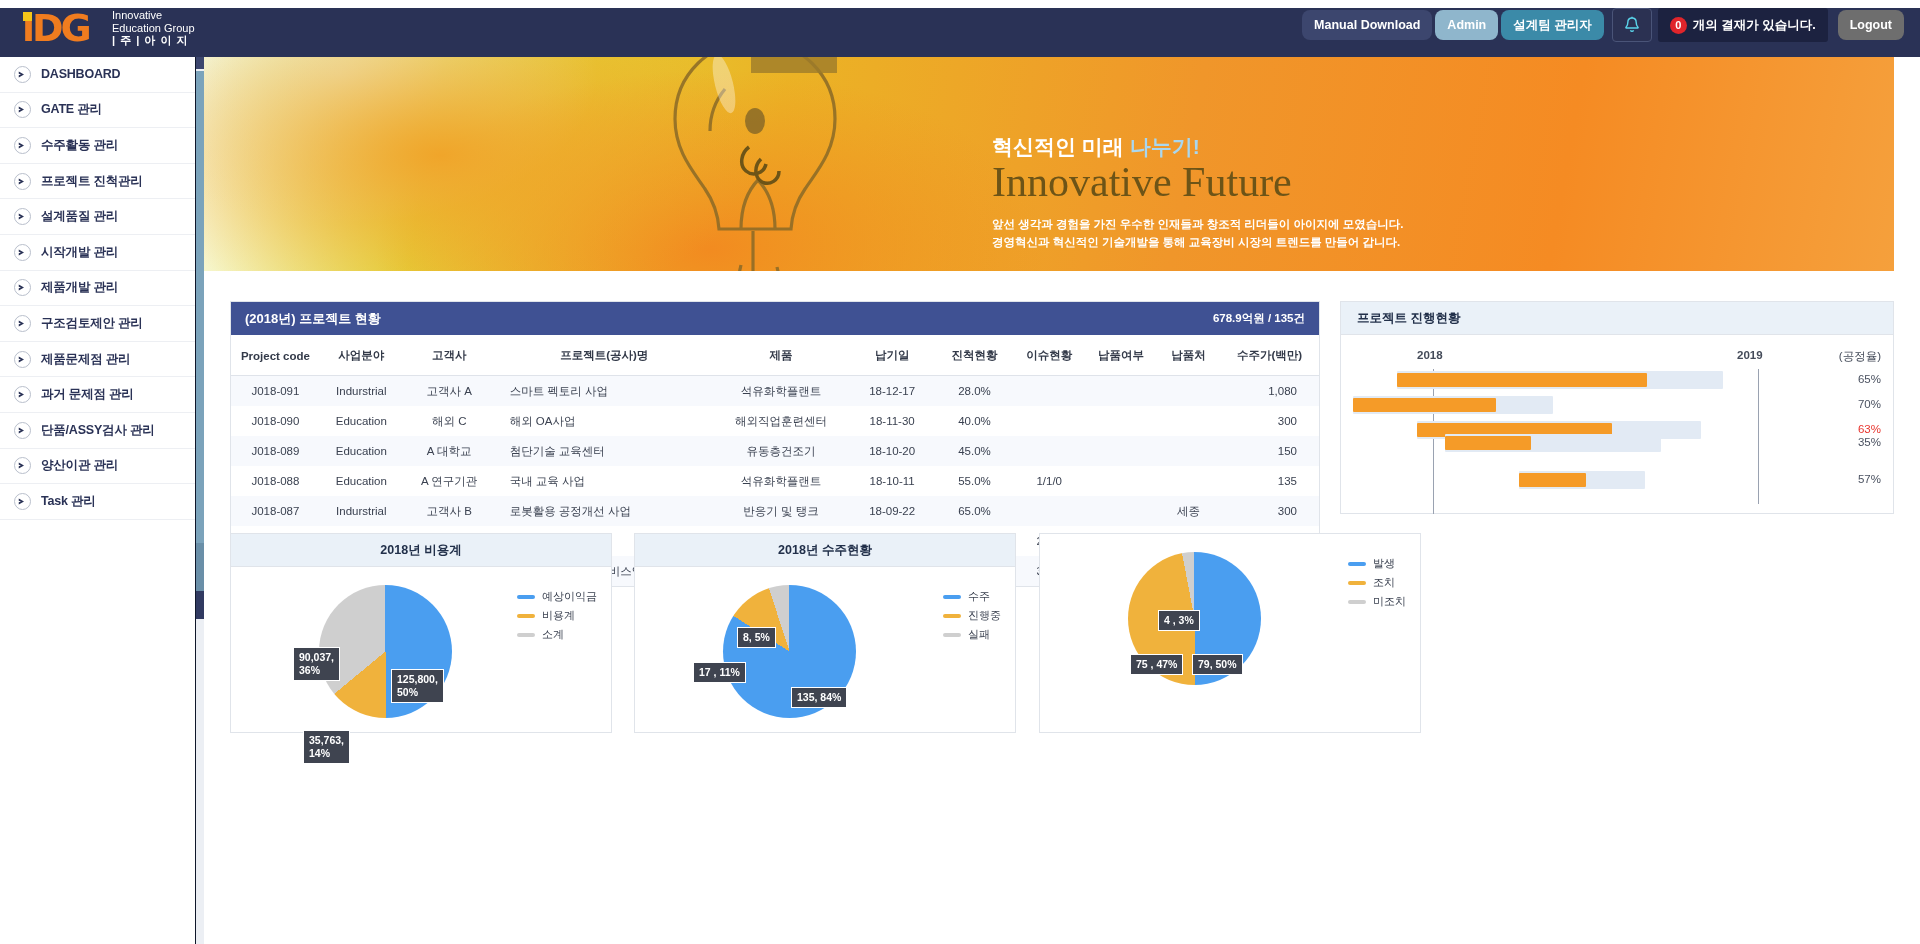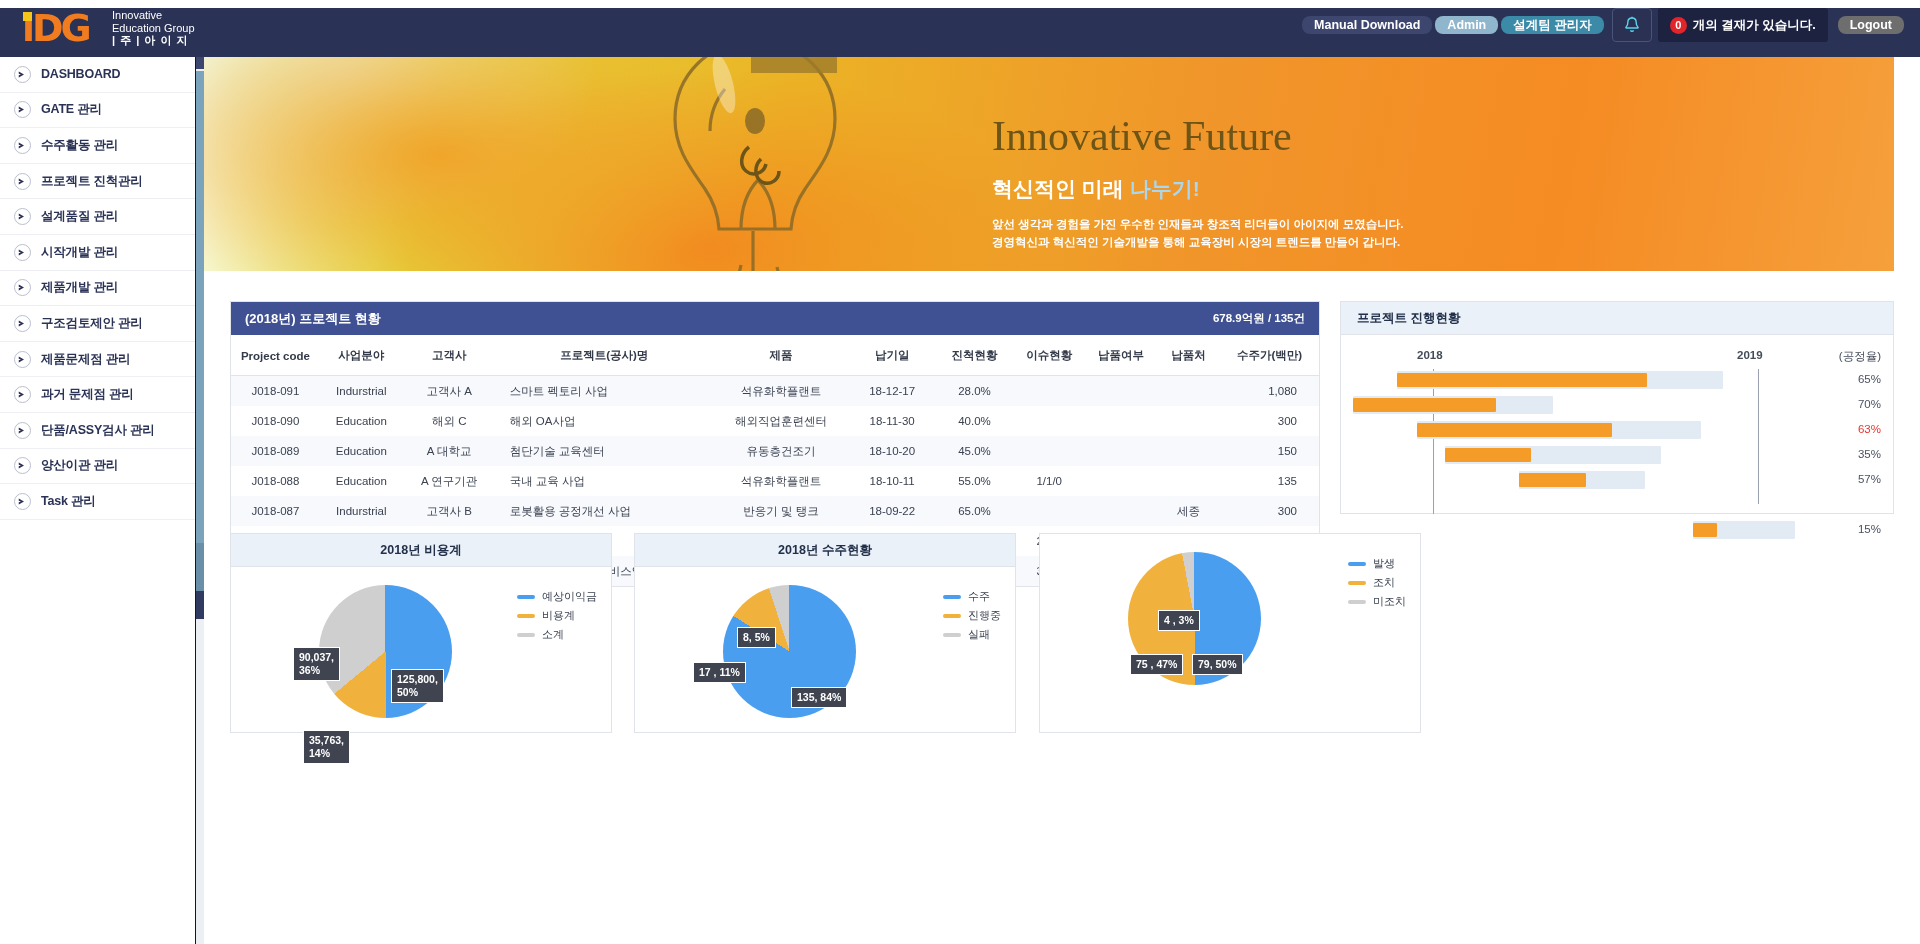--- a/index.html
+++ b/index.html
@@ -28,21 +28,21 @@
   .logo-text { margin-left: 4px; line-height: 1.18; }
   .logo-l1 { font-size: 11px; color: #ffffff; }
   .logo-l2 { font-size: 11px; color: #ffffff; }
   .logo-l3 { font-size: 11px; color: #ffffff; font-weight: bold; letter-spacing: 1px; }
 
   #top-actions {
     margin-left: auto; margin-right: 16px;
     display: flex; align-items: center; gap: 0px;
   }
   .tbtn {
-    height: 18px; display: flex; align-items: center; justify-content: center;
+    height: 30px; display: flex; align-items: center; justify-content: center;
     font-size: 12.5px; font-weight: bold; color: #ffffff; cursor: pointer;
     border-radius: 8px; padding: 8px 12px; white-space: nowrap;
   }
   #btn-manual { background: #3c466e; margin-right: 3px; }
   #btn-admin  { background: #8fb6cc; color: #ffffff; margin-right: 3px; }
   #btn-team   { background: #3b8aa8; margin-right: 8px; }
   #bell-box {
     width: 40px; height: 34px; background: #2b3152; border: 1px solid #4a5478;
     border-radius: 4px; display: flex; align-items: center; justify-content: center;
     cursor: pointer; margin-right: 6px;
@@ -348,24 +348,24 @@
         <path d="M148 238l14 60"></path>
       </g>
       <ellipse cx="126" cy="92" rx="10" ry="13" fill="#8a6a27" opacity="0.85"></ellipse>
       <rect x="122" y="28" width="86" height="16" fill="#9d7c2b" opacity="0.8"></rect>
       <path d="M120 118c-8 6-10 18-3 24 7 6 18 2 20-7" fill="none" stroke="#6d5417" stroke-width="3.5"></path>
       <path d="M132 130c-7 7-7 18 1 23 8 4 17-2 17-11" fill="none" stroke="#6d5417" stroke-width="3.5"></path>
       <ellipse cx="95" cy="55" rx="9" ry="30" fill="#fff" opacity="0.35" transform="rotate(-14 95 55)"></ellipse>
     </svg>
 
     <div id="banner-text">
-      <div id="banner-title">Innovative Future</div>
       <div id="banner-sub">
         <span>혁신적인 미래 </span><span class="hl">나누기!</span>
       </div>
+      <div id="banner-title">Innovative Future</div>
       <div id="banner-body">
         <div>앞선 생각과 경험을 가진 우수한 인재들과 창조적 리더들이 아이지에 모였습니다.</div>
         <div>경영혁신과 혁신적인 기술개발을 통해 교육장비 시장의 트렌드를 만들어 갑니다.</div>
       </div>
     </div>
   </div>
 
   <div id="content">
 
     <div class="panel" id="proj-panel">
@@ -505,34 +505,29 @@
         <div class="gantt-row" style="top:61px; left:0; right:0;">
           <div class="gantt-bg" style="left:12px; width:200px;"></div>
           <div class="gantt-fg" style="left:12px; width:143px;"></div>
           <div class="gantt-pct" style="top:2px;">70%</div>
         </div>
         <div class="gantt-row" style="top:86px; left:0; right:0;">
           <div class="gantt-bg" style="left:76px; width:284px;"></div>
           <div class="gantt-fg" style="left:76px; width:195px;"></div>
           <div class="gantt-pct red" style="top:2px;">63%</div>
         </div>
-        <div class="gantt-row" style="top:111px; left:0; right:0;">
+        <div class="gantt-row" style="top:99px; left:0; right:0;">
           <div class="gantt-bg" style="left:104px; width:216px;"></div>
           <div class="gantt-fg" style="left:104px; width:86px;"></div>
           <div class="gantt-pct" style="top:2px;">35%</div>
         </div>
         <div class="gantt-row" style="top:136px; left:0; right:0;">
           <div class="gantt-bg" style="left:178px; width:126px;"></div>
           <div class="gantt-fg" style="left:178px; width:67px;"></div>
           <div class="gantt-pct" style="top:2px;">57%</div>
-        </div>
-        <div class="gantt-row" style="top:186px; left:0; right:0;">
-          <div class="gantt-bg" style="left:352px; width:102px;"></div>
-          <div class="gantt-fg" style="left:352px; width:24px;"></div>
-          <div class="gantt-pct" style="top:2px;">15%</div>
         </div>
       </div>
     </div>
 
     <div class="panel pie-panel" id="pie1">
       <div class="pie-head">
         <div class="ttl">2018년 비용계</div>
       </div>
       <div class="pie-body">
         <div class="pie-circle" style="left:88px; top:18px; width:133px; height:133px;

